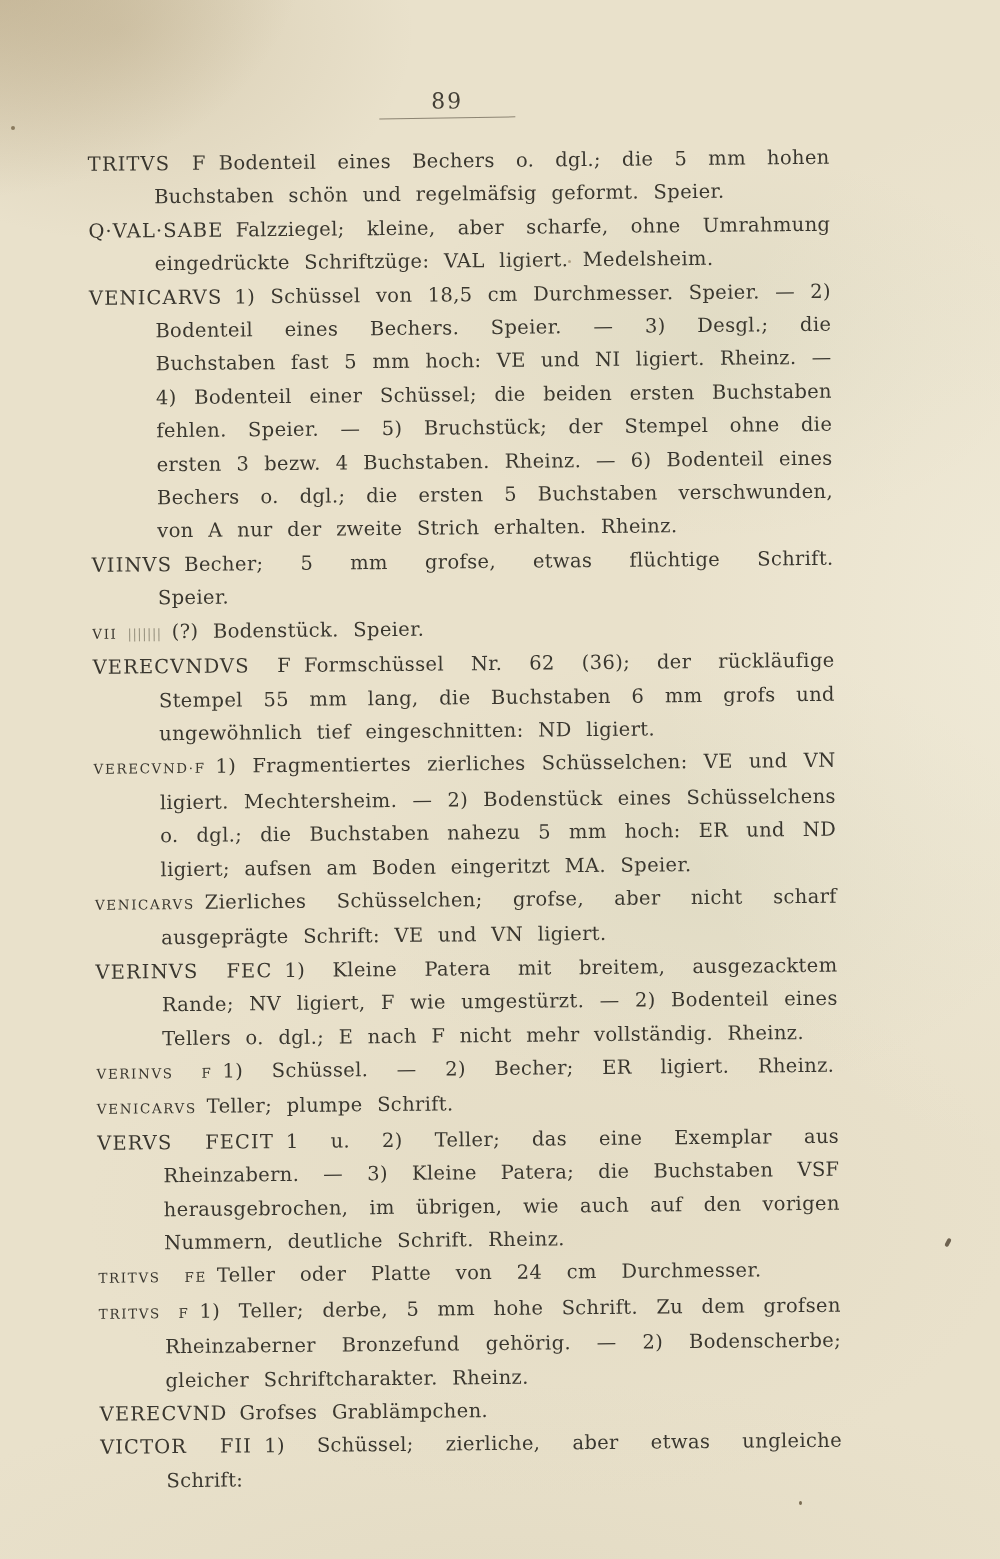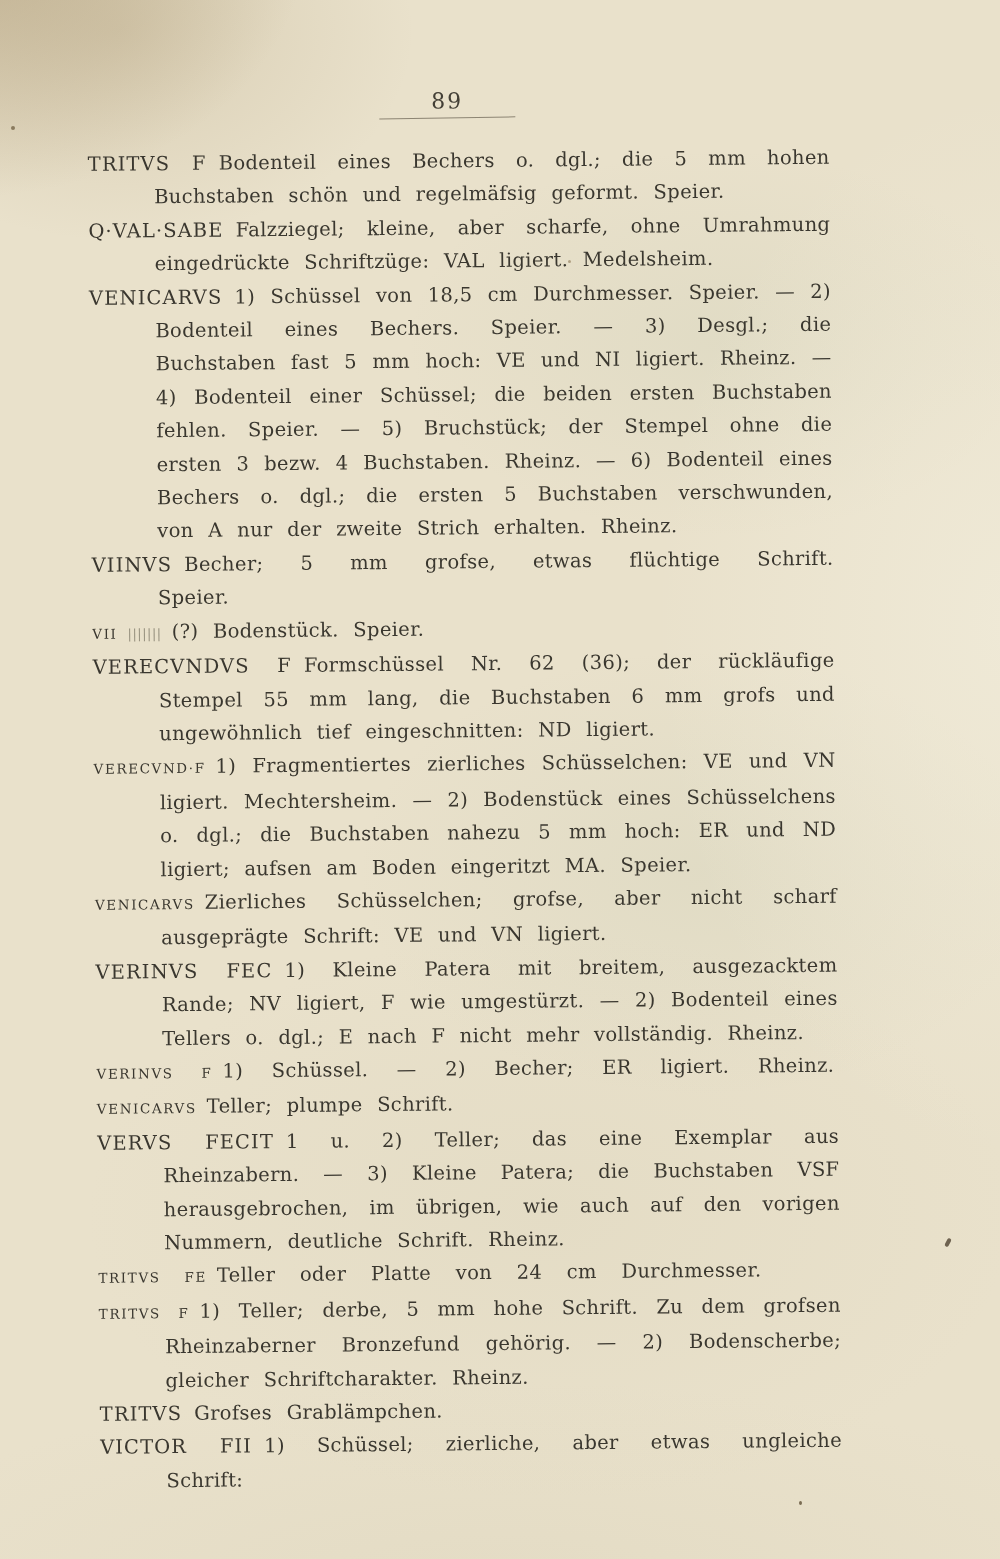--- a/index.html
+++ b/index.html
@@ -113,21 +113,21 @@
     <p class="entry sc ws22"><span class="head">VERINVS F</span><span class="body">1) Schüssel. — 2) Becher; ER ligiert. Rheinz.</span></p>
 
     <p class="entry sc"><span class="head">VENICARVS</span><span class="body">Teller; plumpe Schrift.</span></p>
 
     <p class="entry"><span class="head">VERVS FECIT</span><span class="body">1 u. 2) Teller; das eine Exemplar aus Rheinzabern. — 3) Kleine Patera; die Buchstaben VSF herausgebrochen, im übrigen, wie auch auf den vorigen Nummern, deutliche Schrift. Rheinz.</span></p>
 
     <p class="entry sc ws18"><span class="head">TRITVS FE</span><span class="body">Teller oder Platte von 24 cm Durchmesser.</span></p>
 
     <p class="entry sc"><span class="head">TRITVS F</span><span class="body">1) Teller; derbe, 5 mm hohe Schrift. Zu dem grofsen Rheinzaberner Bronzefund gehörig. — 2) Bodenscherbe; gleicher Schriftcharakter. Rheinz.</span></p>
 
-    <p class="entry"><span class="head">TRITVS</span><span class="body">Grofses Grablämpchen.</span></p>
+    <p class="entry"><span class="head">VERECVND</span><span class="body">Grofses Grablämpchen.</span></p>
 
     <p class="entry ws20"><span class="head">VICTOR FII</span><span class="body">1) Schüssel; zierliche, aber etwas ungleiche Schrift:</span></p>
 
   </div>
 </div>
 
 <div class="speck speck-a"></div>
 <div class="speck speck-b"></div>
 <div class="speck speck-c"></div>
 <div class="speck speck-d"></div>

